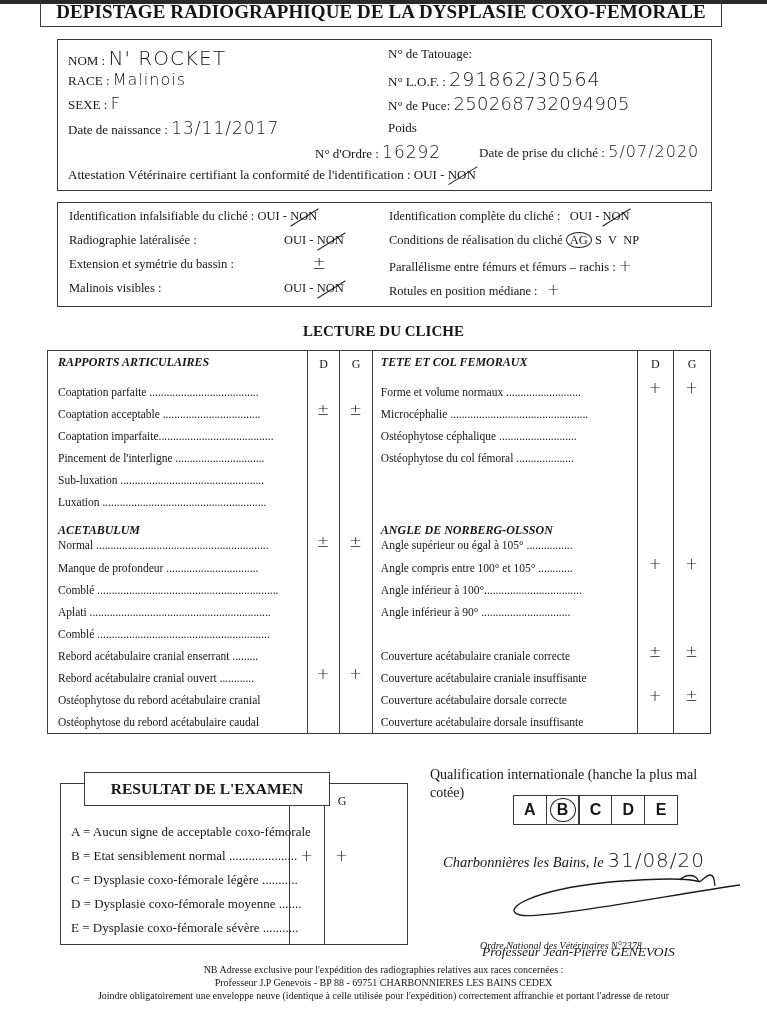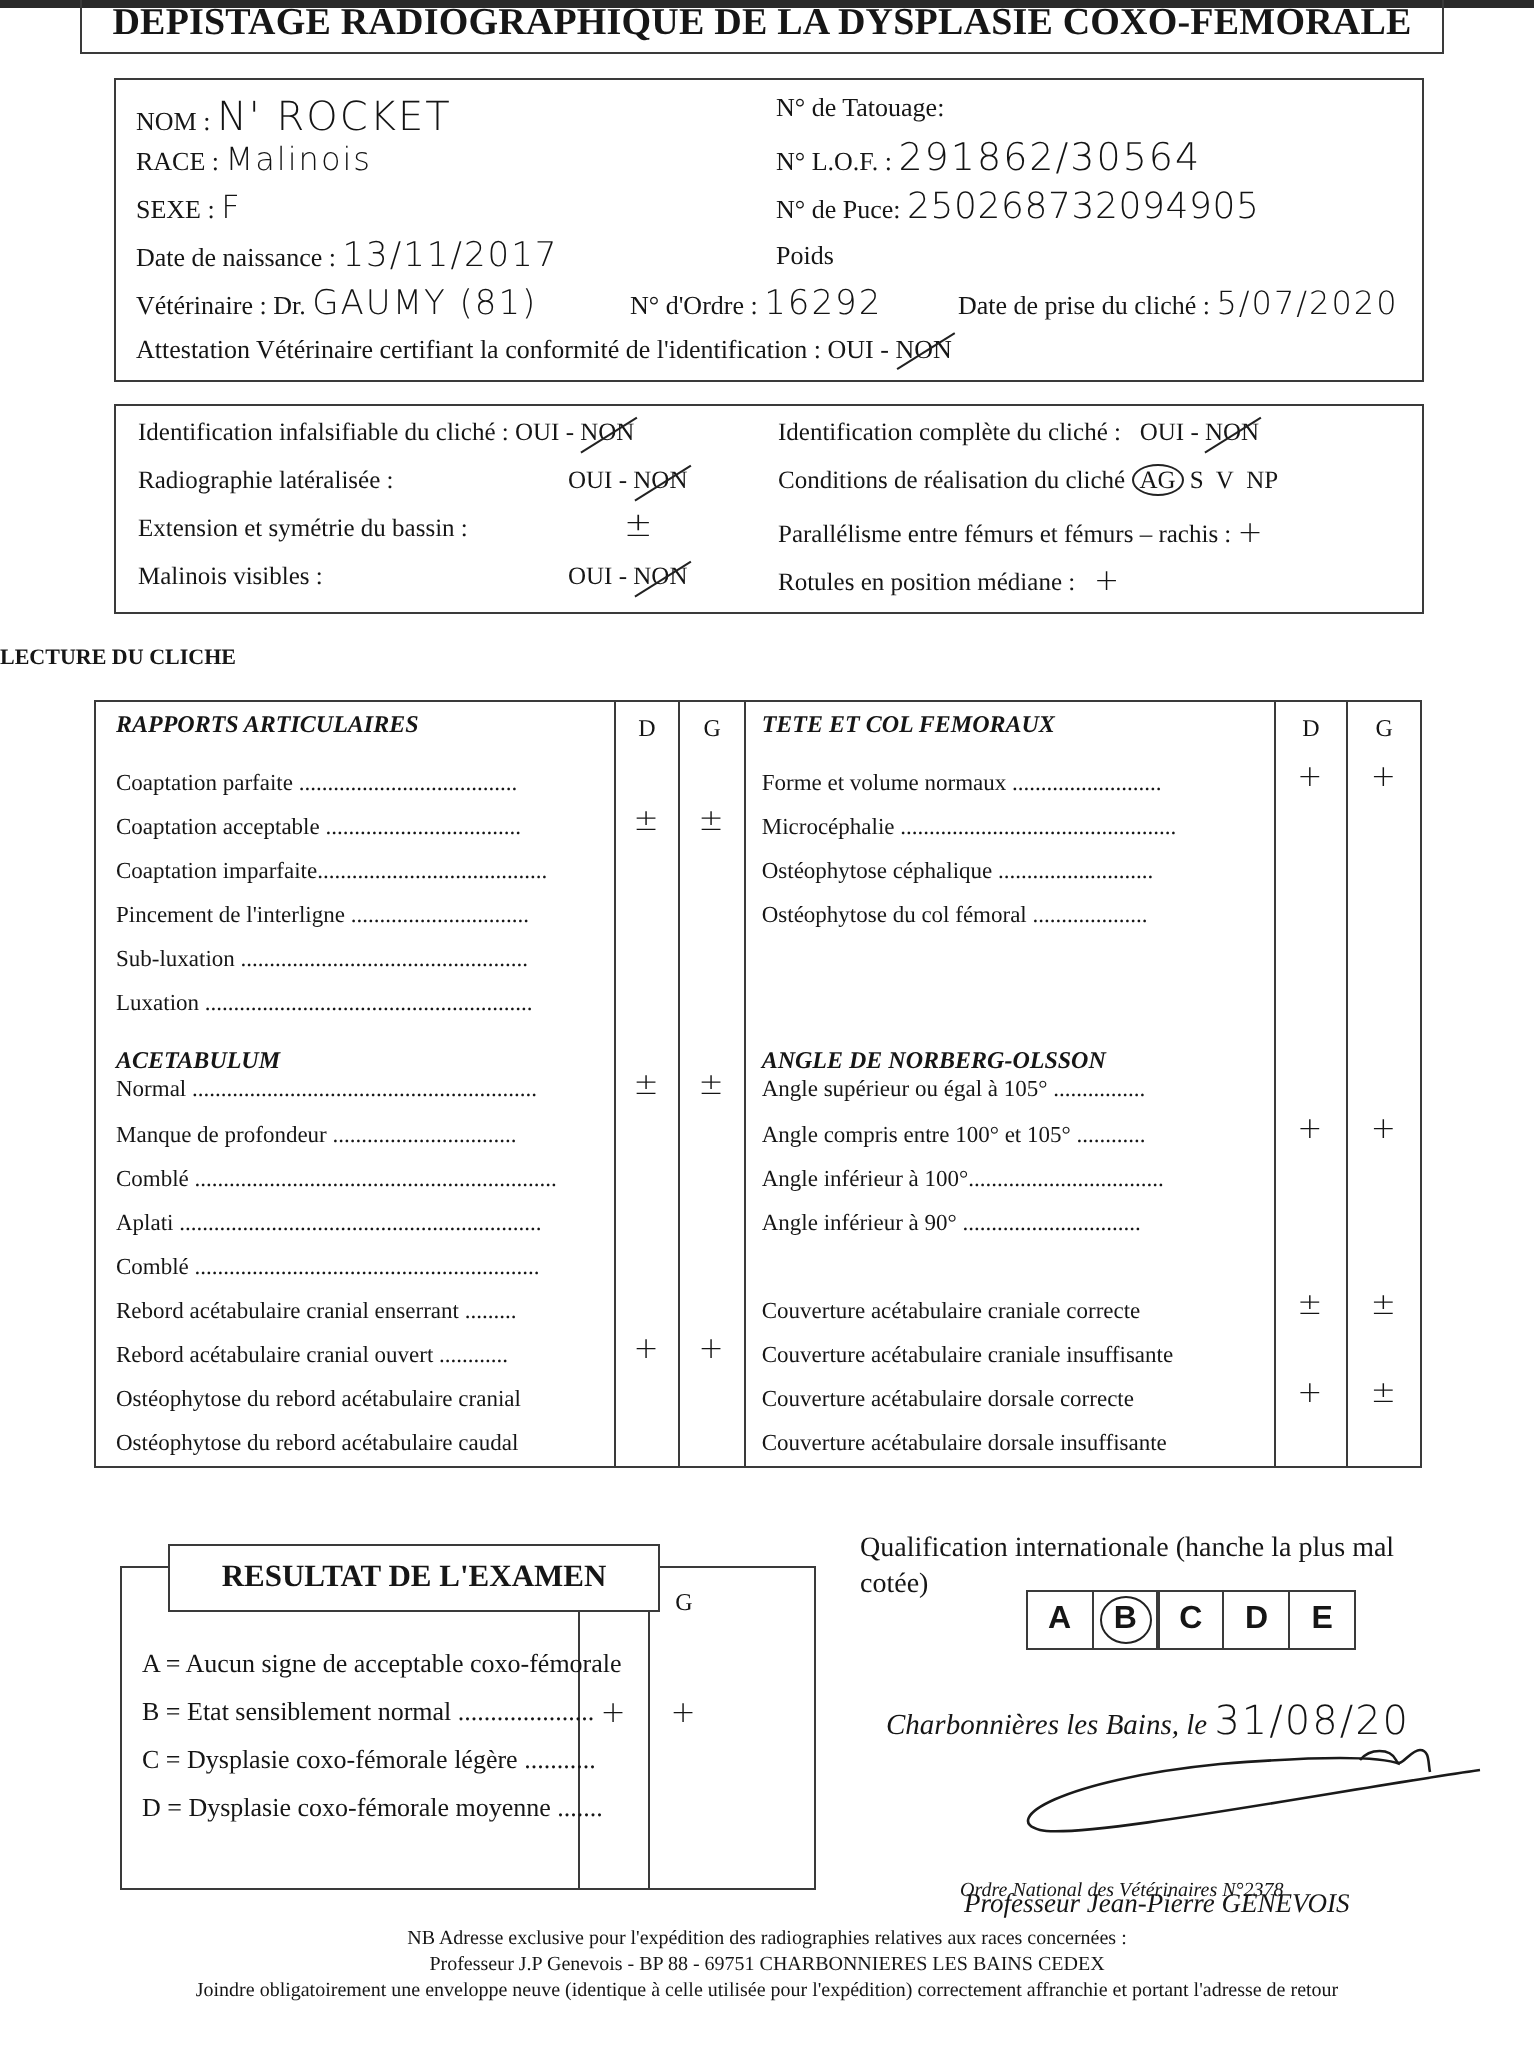--- a/index.html
+++ b/index.html
@@ -46,24 +46,20 @@
     <span class="hw" style="font-size:16px;">Malinois</span>
   </div>
   <div class="abs lbl" style="left:10px; top:54px;">
     <span>SEXE :</span>
     <span class="hw" style="font-size:16px;">F</span>
   </div>
   <div class="abs lbl" style="left:10px; top:78px;">
     <span>Date de naissance :</span>
     <span class="hw" style="font-size:17px;">13/11/2017</span>
   </div>
-  <div class="abs lbl" style="left:10px; top:102px;">
-    <span>Vétérinaire : Dr.</span>
-    <span class="hw" style="font-size:17px;">GAUMY (81)</span>
-  </div>
   <div class="abs lbl" style="left:257px; top:102px;">
     <span>N° d'Ordre :</span>
     <span class="hw" style="font-size:17px;">16292</span>
   </div>
   <div class="abs lbl" style="left:421px; top:102px;">
     <span>Date de prise du cliché :</span>
     <span class="hw" style="font-size:16px;">5/07/2020</span>
   </div>
   <div class="abs lbl" style="left:330px; top:6px;">
     <span>N° de Tatouage:</span>
@@ -127,21 +123,21 @@
   <div class="abs lbl sm" style="left:331px; top:54px;">
     <span>Parallélisme entre fémurs et fémurs – rachis :</span>
     <span class="hw" style="font-size:15px;">+</span>
   </div>
   <div class="abs lbl sm" style="left:331px; top:78px;">
     <span>Rotules en position médiane :</span>
     &nbsp;&nbsp;<span class="hw" style="font-size:15px;">+</span>
   </div>
 </div>
 
-<div class="abs" style="left:0; width:767px; top:323px; font-weight:bold; font-size:11px;">LECTURE DU CLICHE</div>
+<div class="abs" style="left:0; width:767px; top:323px; text-align:center; font-weight:bold; font-size:15px;">LECTURE DU CLICHE</div>
 
 <table class="read">
   <tbody>
       <tr>
     <td style="width:255px; padding:4px 0 0 10px;">
       <div class="sect" style="height:26px;">RAPPORTS ARTICULAIRES</div>
       <div class="cell-list">
         <div>Coaptation parfaite ......................................</div>
         <div>Coaptation acceptable ..................................</div>
         <div>Coaptation imparfaite........................................</div>
@@ -262,20 +258,21 @@
 <div class="box" style="left:60px; top:783px; width:348px; height:162px;">
   <div class="abs" style="left:228px; top:0; width:1.2px; height:100%; background:#3a3a3a;"></div>
   <div class="abs" style="left:263px; top:0; width:1.2px; height:100%; background:#3a3a3a;"></div>
   <div class="abs dg" style="left:229px; top:6px; width:34px;">D</div>
   <div class="abs dg" style="left:264px; top:6px; width:34px;">G</div>
   <div class="abs" style="left:10px; top:36px;">
     <div class="res-item">A = Aucun signe de acceptable coxo-fémorale</div>
     <div class="res-item">B = Etat sensiblement normal .....................</div>
     <div class="res-item">C = Dysplasie coxo-fémorale légère ...........</div>
     <div class="res-item">D = Dysplasie coxo-fémorale moyenne .......</div>
+    <div class="res-item">E = Dysplasie coxo-fémorale sévère ...........</div>
   </div>
   <div class="abs mark hw" style="left:229px; top:60px; width:34px; height:24px; line-height:24px;">+</div>
   <div class="abs mark hw" style="left:264px; top:60px; width:34px; height:24px; line-height:24px;">+</div>
 </div>
 <div class="box" style="left:84px; top:772px; width:246px; height:34px; background:#fff; text-align:center; font-weight:bold; font-size:15.5px; line-height:31px;">RESULTAT DE L'EXAMEN</div>
 
 <div class="abs" style="left:430px; top:766px; width:290px; font-size:14px; line-height:18px;">Qualification internationale (hanche la plus mal cotée)</div>
 <div class="abs" style="left:514px; top:795px; white-space:nowrap;">
   <span class="grade">A</span><span class="grade" style="border-radius:0;"><span style="display:inline-block; border:1.3px solid #222; border-radius:50%; width:26px; height:24px; line-height:22px;">B</span></span><span class="grade">C</span><span class="grade">D</span><span class="grade">E</span>
 </div>

